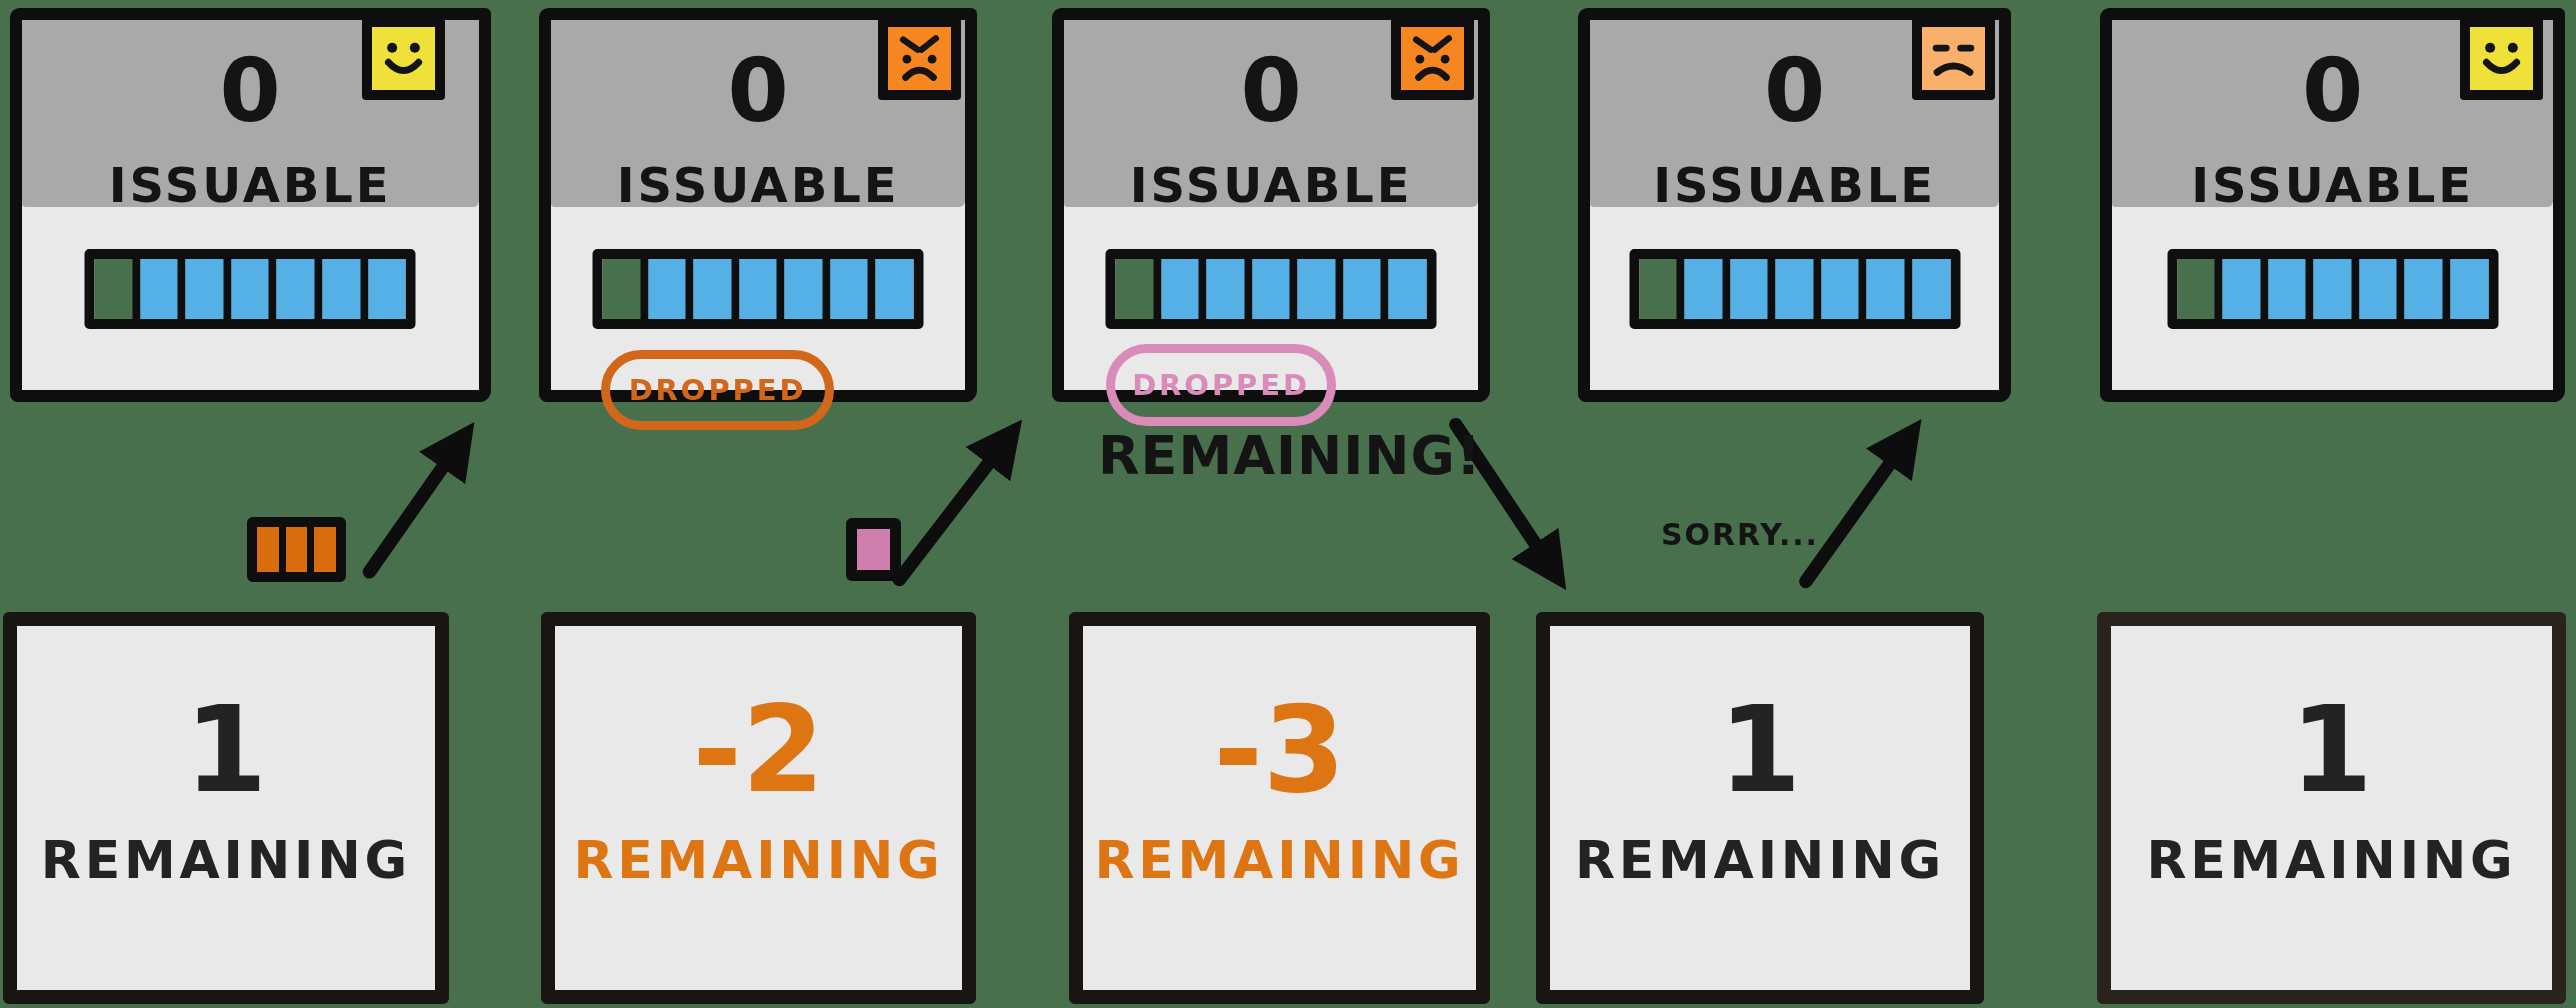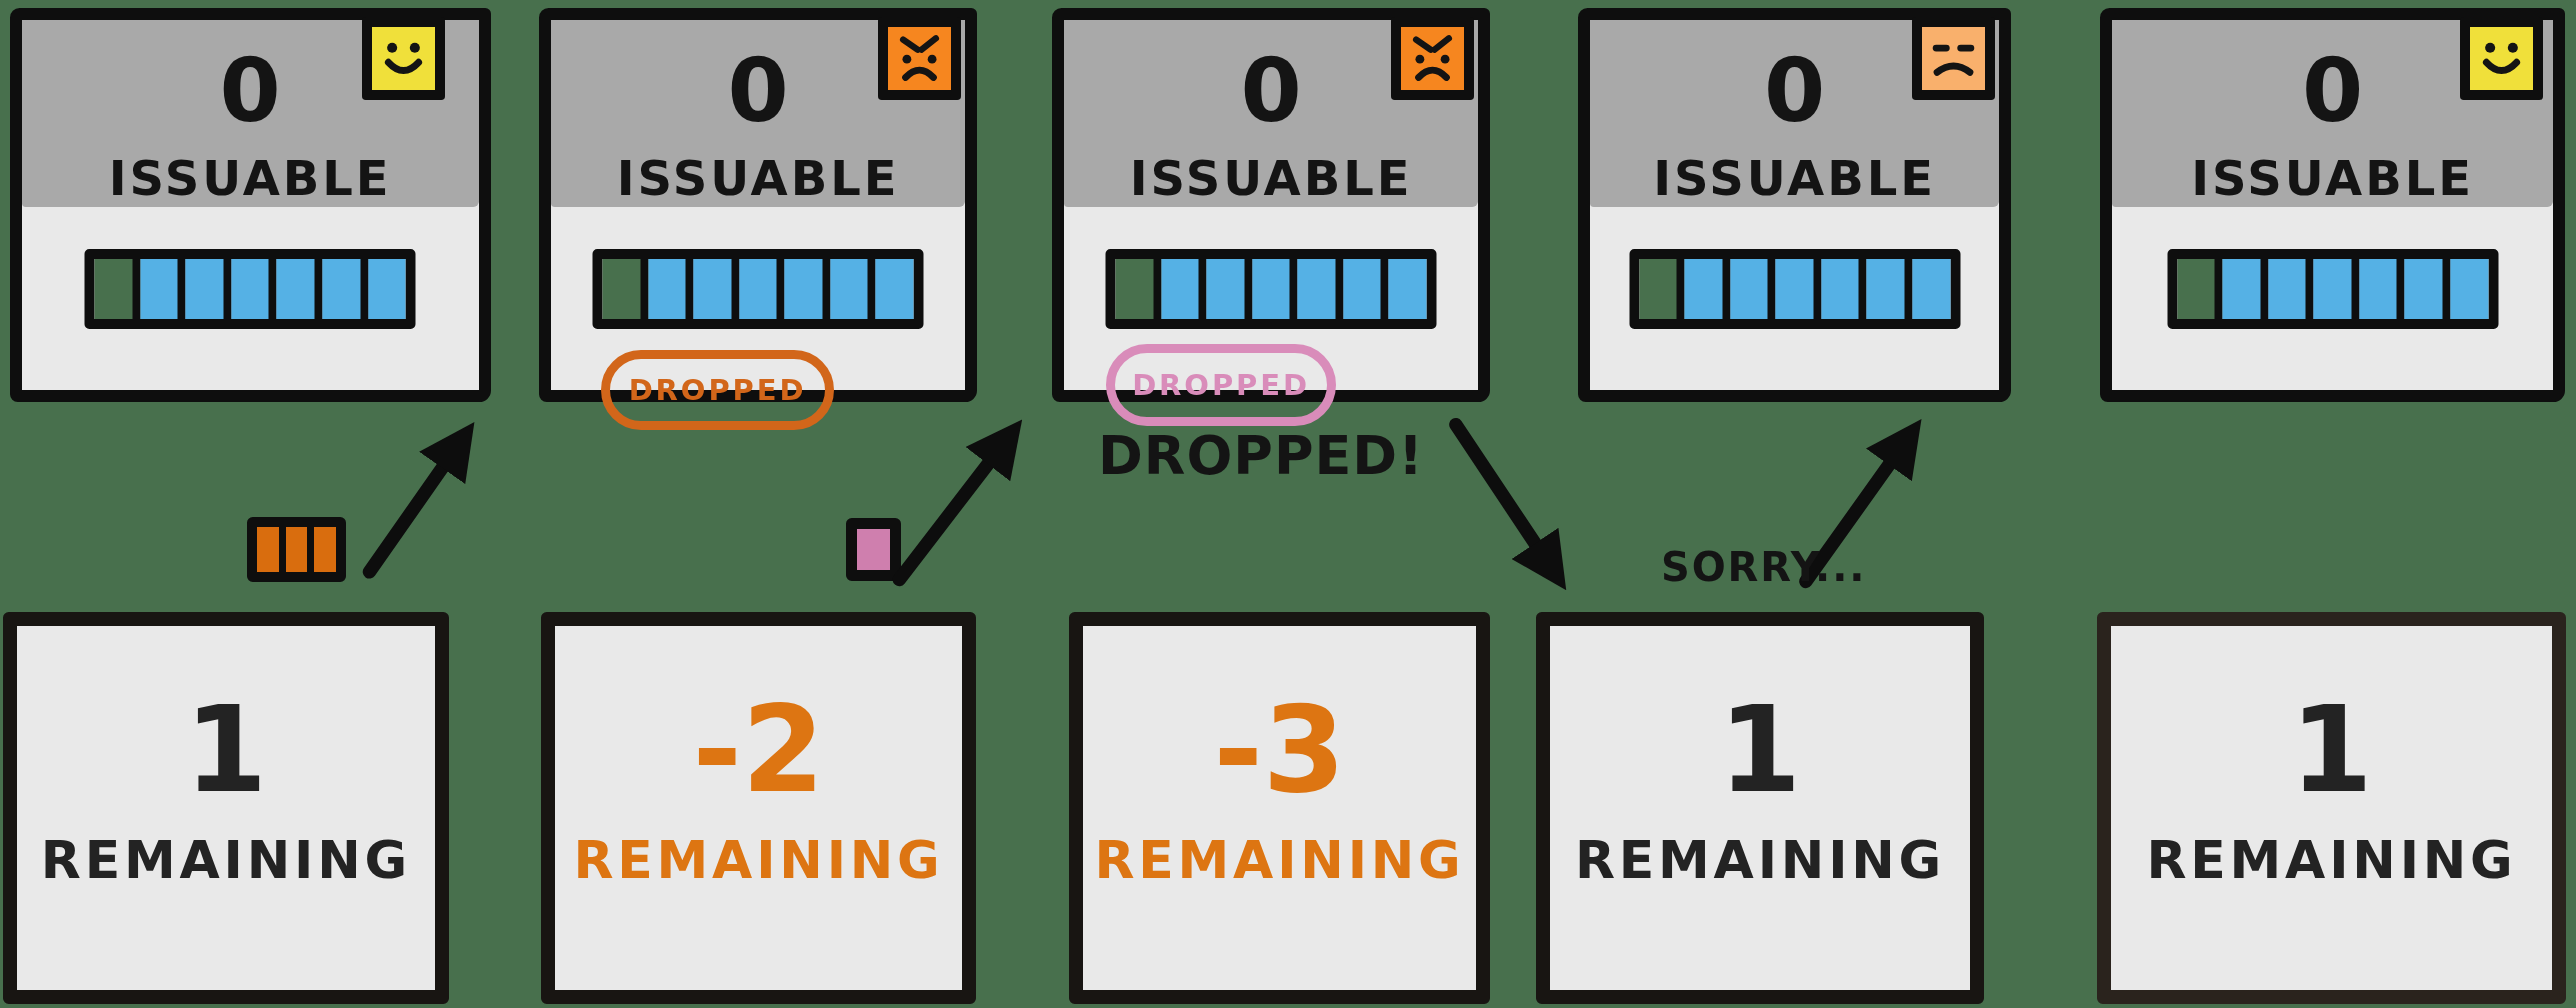--- a/index.html
+++ b/index.html
@@ -12,21 +12,21 @@
     position:absolute;top:7.7px;height:394px;background:#e9e9e9;
     border:12.4px solid #0e0e0e;box-sizing:border-box;
     border-radius:9.6px 5.7px 11.5px 7.7px;
   }
   .tc-header{
     position:absolute;left:0;top:0;right:0;height:187px;background:#a9a9a9;
     display:flex;flex-direction:column;align-items:center;
     border-radius:0 0 5.7px 3.8px;
   }
   .issuable-num{margin-top:27px;font-size:88px;line-height:1;color:#141414;}
-  .issuable-label{margin-top:19px;font-size:48px;line-height:1;letter-spacing:2.9px;color:#141414;}
+  .issuable-label{margin-top:26px;font-size:48px;line-height:1;letter-spacing:2.9px;color:#141414;}
   .face{
     position:absolute;top:-2.9px;width:63px;height:63px;
     border:10.5px solid #0e0e0e;border-radius:3.8px;
   }
   .face.happy{background:#f0e03a;}
   .face.angry{background:#f6861f;}
   .face.unamused{background:#f9b06c;}
   .face svg{display:block;width:100%;height:100%;}
   .bar{
     position:absolute;left:50%;transform:translateX(-50%);top:229px;
@@ -48,21 +48,21 @@
   .remaining-num.neg,.remaining-label.neg{color:#dd7512;}
   
   .badge{
     position:absolute;z-index:6;display:flex;align-items:center;justify-content:center;
     border-radius:42px;font-size:29px;letter-spacing:2.9px;box-sizing:border-box;
   }
   .badge.orange{left:601px;top:350px;width:233px;height:80px;color:#d2661a;border:9.6px solid #d2661a;}
   .badge.pink{left:1106px;top:344px;width:230px;height:82px;color:#d98cba;border:9.6px solid #d98cba;}
   .caption{position:absolute;color:#141414;line-height:1;z-index:5;}
   .caption.dropping{left:1098px;top:429px;font-size:54px;letter-spacing:1px;}
-  .caption.sorry{left:1661px;top:547px;font-size:40px;letter-spacing:1.9px;}
+  .caption.sorry{left:1661px;top:520px;font-size:30px;letter-spacing:1.9px;}
   .block3{
     position:absolute;left:247px;top:517px;width:99px;height:65px;
     border:10.5px solid #0e0e0e;border-radius:5.7px;box-sizing:border-box;display:flex;
   }
   .block3 .bcell{flex:1;background:#d96d0e;border-right:7.7px solid #0e0e0e;}
   .block3 .bcell:last-child{border-right:none;}
   .block1{
     position:absolute;left:846px;top:518px;width:55px;height:63px;
     border:11.5px solid #0e0e0e;border-radius:5.7px;box-sizing:border-box;background:#cf7fae;
   }
@@ -186,21 +186,21 @@
       <div class="cell fill"></div>
       <div class="cell fill"></div>
       <div class="cell fill"></div>
       <div class="cell fill"></div>
       <div class="cell fill"></div>
     </div>
   </div>
 
   <div class="badge orange">DROPPED</div>
   <div class="badge pink">DROPPED</div>
-  <div class="caption dropping">DROPPED!</div>
+  <div class="caption dropping">REMAINING!</div>
   <div class="caption sorry">SORRY...</div>
 
   <div class="block3">
     <div class="bcell"></div>
     <div class="bcell"></div>
     <div class="bcell"></div>
   </div>
   <div class="block1"></div>
 
   <svg class="arrows" viewBox="0 0 2693 1054">

